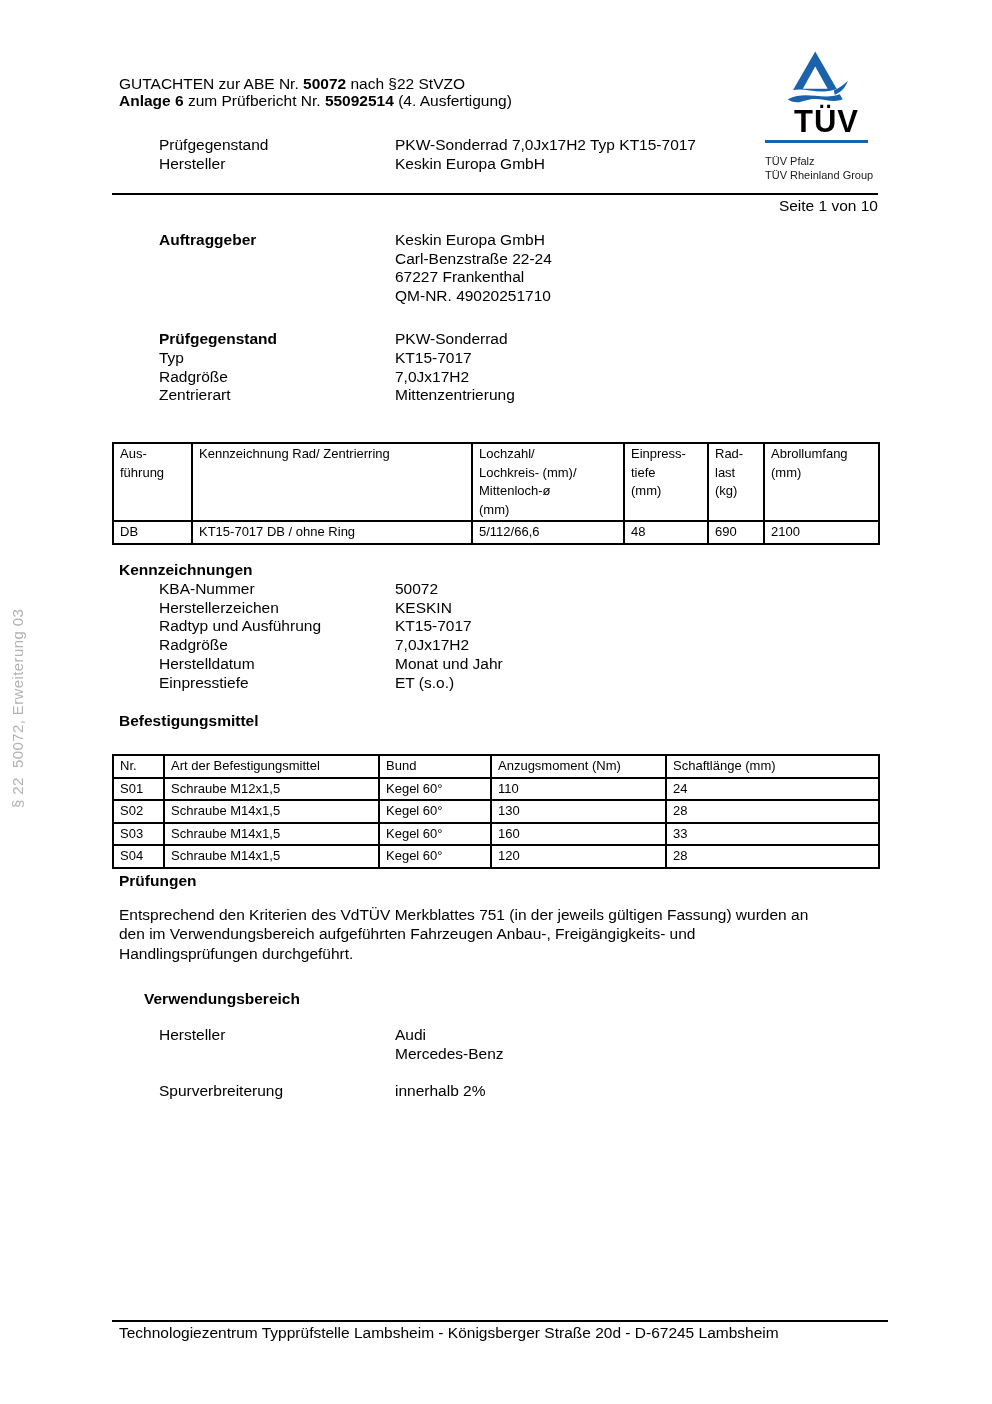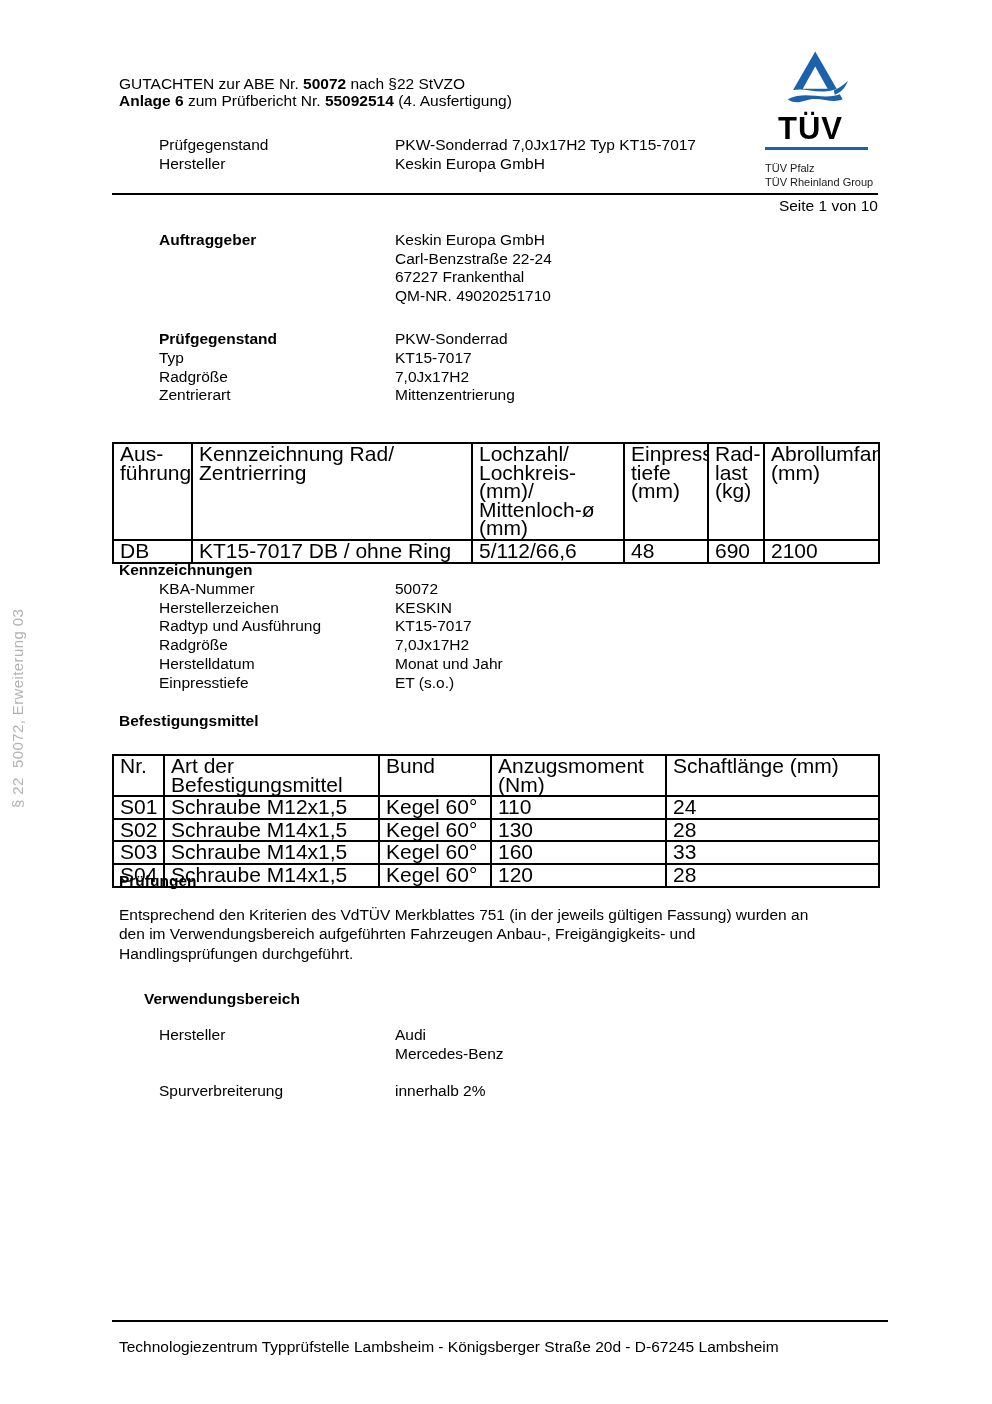--- a/index.html
+++ b/index.html
@@ -15,21 +15,21 @@
     margin:0 auto;
   }
   .abs{position:absolute;}
   .b{font-weight:bold;}
   .pre{white-space:pre-line;}
   .lvrow{display:grid;grid-template-columns:236px auto;margin-left:40px;}
   .doc-table{
     border-collapse:collapse;
     table-layout:fixed;
     width:766px;
-    font-size:21px;
+    font-size:13px;
     line-height:18.6px;
   }
   .doc-table th,.doc-table td{
     border:2px solid #000;
     padding:1px 5px 1px 6px;
     text-align:left;
     vertical-align:top;
     font-weight:normal;
     white-space:pre-line;
     overflow:hidden;
@@ -52,21 +52,21 @@
   .side-note{
     transform:rotate(-90deg);
     transform-origin:0 0;
     white-space:pre;
     color:#b2b2b2;
     font-size:15px;
     letter-spacing:0.4px;
   }
   .footer-band{
     border-top:2px solid #000;
-    padding-top:16px;
+    padding-top:2px;
   }
 </style>
 </head>
 <body>
 
 <div class="page">
 
   <div class="abs side-note" style="left:9px;top:808px;">§ 22  50072, Erweiterung 03</div>
 
   <div class="abs" style="left:119px;top:59px;margin-top:16px;"><span>GUTACHTEN zur ABE Nr. </span><span class="b">50072</span><span> nach §22 StVZO</span></div>
@@ -84,21 +84,21 @@
     </div>
   </div>
 
   <div class="abs" style="left:765px;top:50px;width:110px;">
     <svg width="62" height="56" viewBox="0 0 70 62" style="display:block;margin-left:21px;">
       <path d="M33 1 L64 55 C50 61 38 50 20 57 C12 60 6 58 2 55 Z
                M33 18 L47 43 L19 43 Z" fill="#1a63ab" fill-rule="evenodd"></path>
       <path d="M2 47 C20 38 36 54 64 41 L64 48 C42 58 24 44 2 55 Z" fill="#ffffff"></path>
       <path d="M54 45 C60 42 65 39 70 34 C67 42 62 47 55 50 Z" fill="#1a63ab"></path>
     </svg>
-    <div class="logo-wordmark" style="margin-left:13px;margin-top:8px;">TÜV</div>
+    <div class="logo-wordmark" style="margin-left:13px;margin-top:1px;text-align:center;">TÜV</div>
     <div style="width:103px;height:3px;background:#1a63ab;margin-top:3px;"></div>
     <div class="logo-sub" style="margin-top:12px;">TÜV Pfalz</div>
     <div class="logo-sub">TÜV Rheinland Group</div>
   </div>
 
   <div class="abs rule" style="left:112px;top:193px;width:766px;"></div>
   <div class="abs seite" style="left:112px;top:197px;width:766px;">Seite 1 von 10</div>
 
   <div class="abs lvrow" style="left:119px;top:231px;width:640px;">
     <span class="b">Auftraggeber</span>

